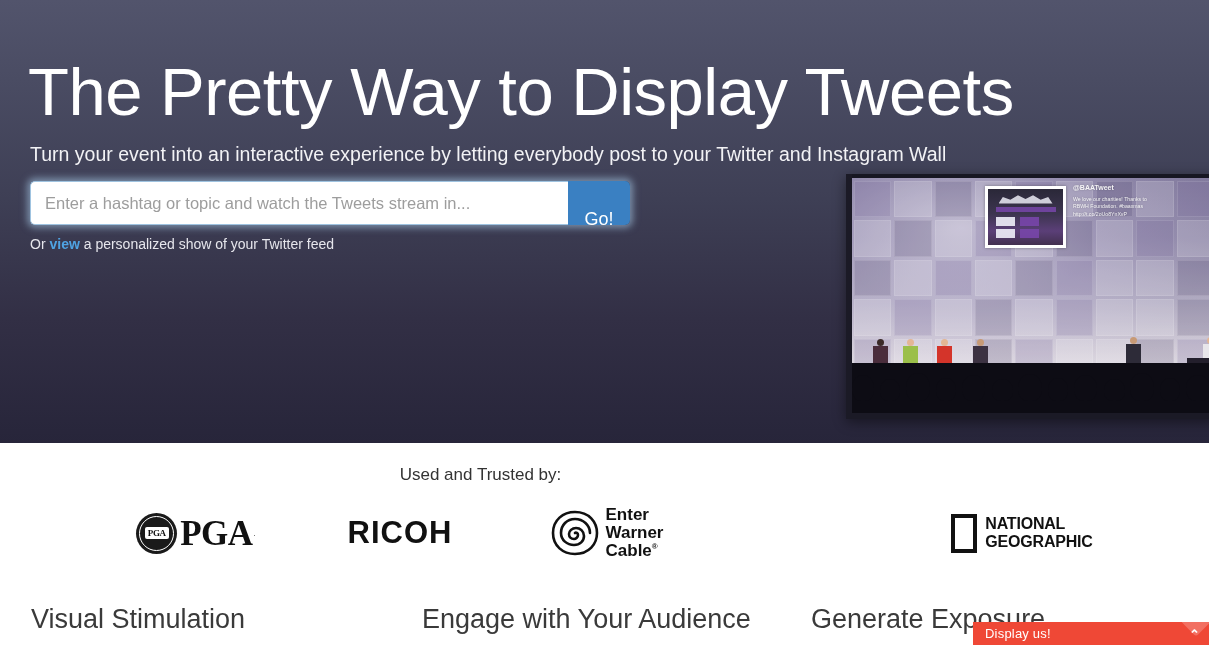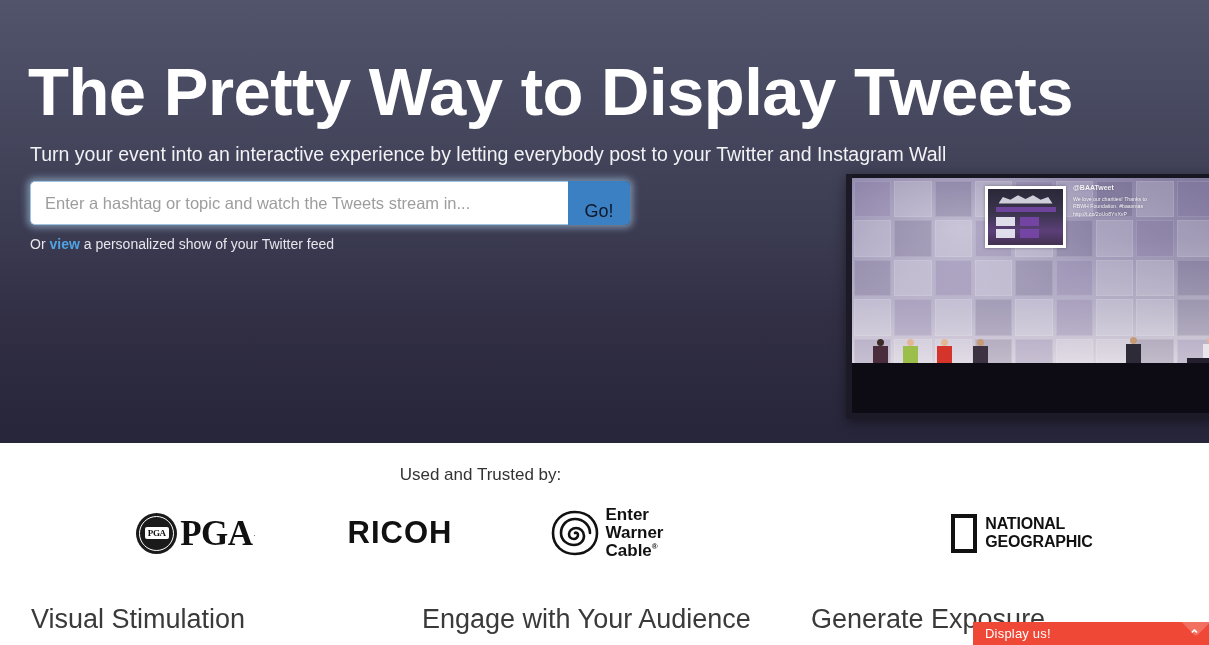--- a/index.html
+++ b/index.html
@@ -33,21 +33,21 @@
     position: relative;
     width: 1209px;
     height: 443px;
   }
 
   .hero-title {
     position: absolute;
     left: 28px;
     top: 58px;
     font-size: 67px;
-    font-weight: 700;
+    font-weight: 400;
     line-height: 1.0;
     color: #ffffff;
     letter-spacing: -0.5px;
     white-space: nowrap;
   }
 
   .hero-sub {
     position: absolute;
     left: 30px;
     top: 143px;
@@ -83,27 +83,27 @@
     outline: none;
   }
   .search-input::placeholder { color: #9d9d9d; opacity: 1; }
 
   .go-button {
     flex: 0 0 62px;
     height: 44px;
     border: none;
     border-radius: 0 5px 5px 0;
     background: #3a80c2;
-    color: #0f172a;
+    color: #ffffff;
     font-family: "Liberation Sans", sans-serif;
     font-size: 18px;
     cursor: pointer;
     line-height: 44px;
     text-align: center;
-    padding: 8px;
+    padding: 16px;
   }
 
   .hero-note {
     position: absolute;
     left: 30px;
     top: 236px;
     font-size: 14px;
     color: #e6e6ec;
     white-space: nowrap;
   }

